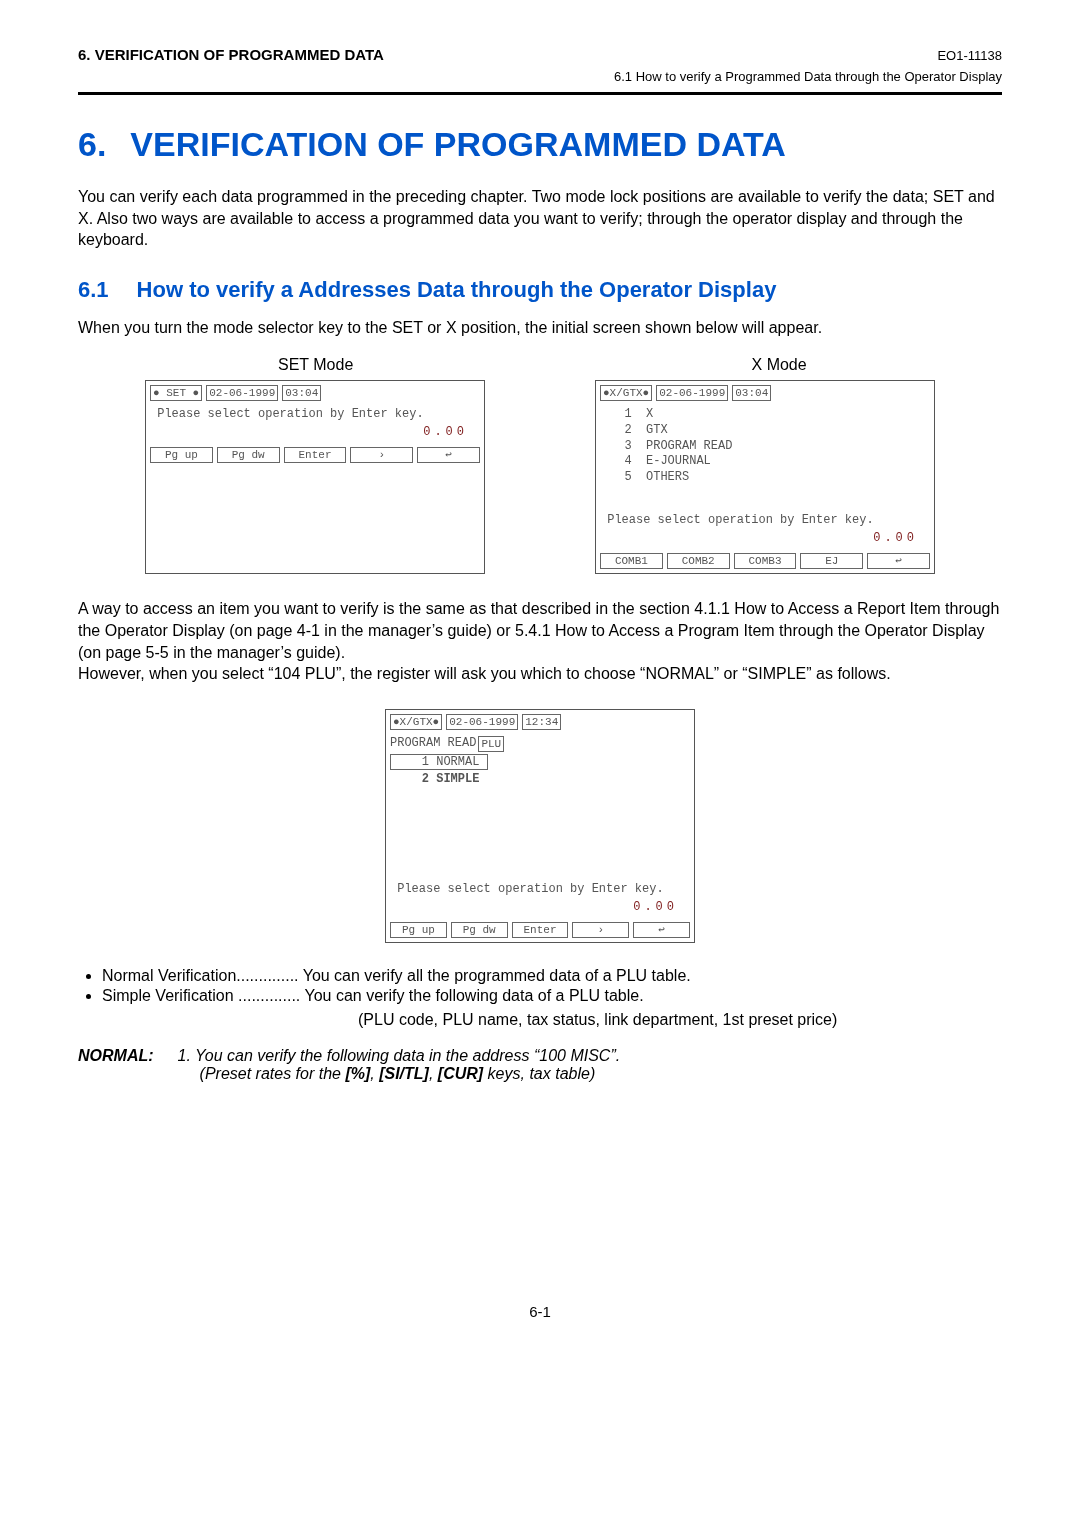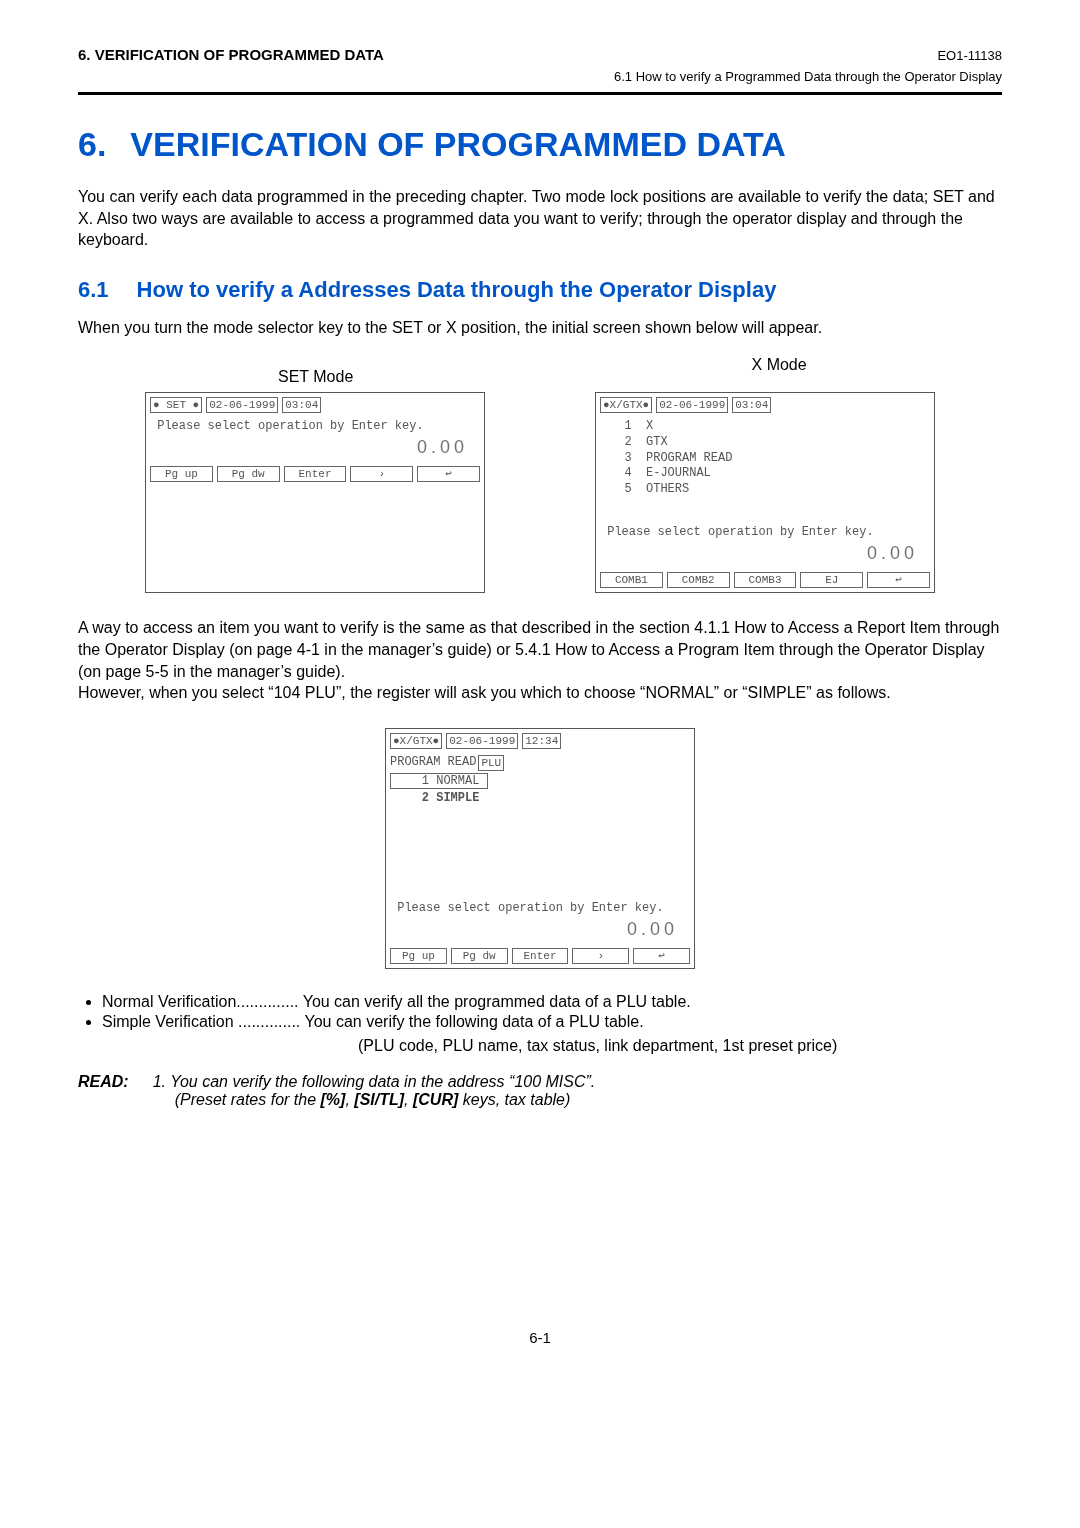--- a/index.html
+++ b/index.html
@@ -94,26 +94,26 @@
     line-height: 1.3;
     min-height: 100px;
     padding-left: 10px;
   }
   .lcd .msg {
     white-space: pre;
     margin-top: 6px;
   }
   .lcd .amt {
     text-align: right;
-    font-family: Liberation Sans, sans-serif;
-    font-size: 18px;
+    font-family: Liberation Mono, monospace;
+    font-size: 12px;
     letter-spacing: 4px;
     padding-right: 12px;
     margin: 4px 0 8px 0;
-    color:#737373;
+    color:#7f1d1d;
   }
   .lcd .bottom-keys {
     display: flex;
     gap: 4px;
     border-radius: 6px;
   }
   .lcd .bottom-keys .key {
     border: 1px solid #666;
     flex: 1;
     text-align: center;
@@ -181,21 +181,21 @@
 
 <p class="body-text">You can verify each data programmed in the preceding chapter. Two mode lock positions are available to verify the data; SET and X. Also two ways are available to access a programmed data you want to verify; through the operator display and through the keyboard.</p>
 
 <h2 class="section">
   <span class="num">6.1</span><span>How to verify a Addresses Data through the Operator Display</span>
 </h2>
 
 <p class="body-text" style="margin-bottom:4px">When you turn the mode selector key to the SET or X position, the initial screen shown below will appear.</p>
 
 <div class="mode-labels">
-  <div style="padding-left:80px; text-align:left; flex:0 0 48%;margin-top:12px;"><span style="margin-left:120px">SET Mode</span></div>
+  <div style="padding-left:80px; text-align:left; flex:0 0 48%;"><span style="margin-left:120px">SET Mode</span></div>
   <div style="text-align:left; padding-left:150px">X Mode</div>
 </div>
 
 <div class="panels">
 
   <div class="lcd">
     <div class="topbar">
       <span class="invert">● SET ●</span>
       <span class="invert">02-06-1999</span>
       <span class="invert">03:04</span>
@@ -269,21 +269,21 @@
     <span>You can verify all the programmed data of a PLU table.</span>
   </li>
   <li>
     <span>Simple Verification</span> <span class="dots">..............</span>
     <span>You can verify the following data of a PLU table.</span>
   </li>
 </ul>
 <div class="subline">(PLU code, PLU name, tax status, link department, 1st preset price)</div>
 
 <div class="notes-row">
-  <div class="notes-label">READ:</div>
+  <div class="notes-label">NORMAL:</div>
   <div class="notes-body">
     <span class="line">1.  You can verify the following data in the address “100 MISC”.</span>
     <span class="line" style="padding-left:22px">
       (Preset rates for the <b>[%]</b>, <b>[SI/TL]</b>, <b>[CUR]</b> keys, tax table)
     </span>
   </div>
 </div>
 
 <div class="page-num">6-1</div>
 

